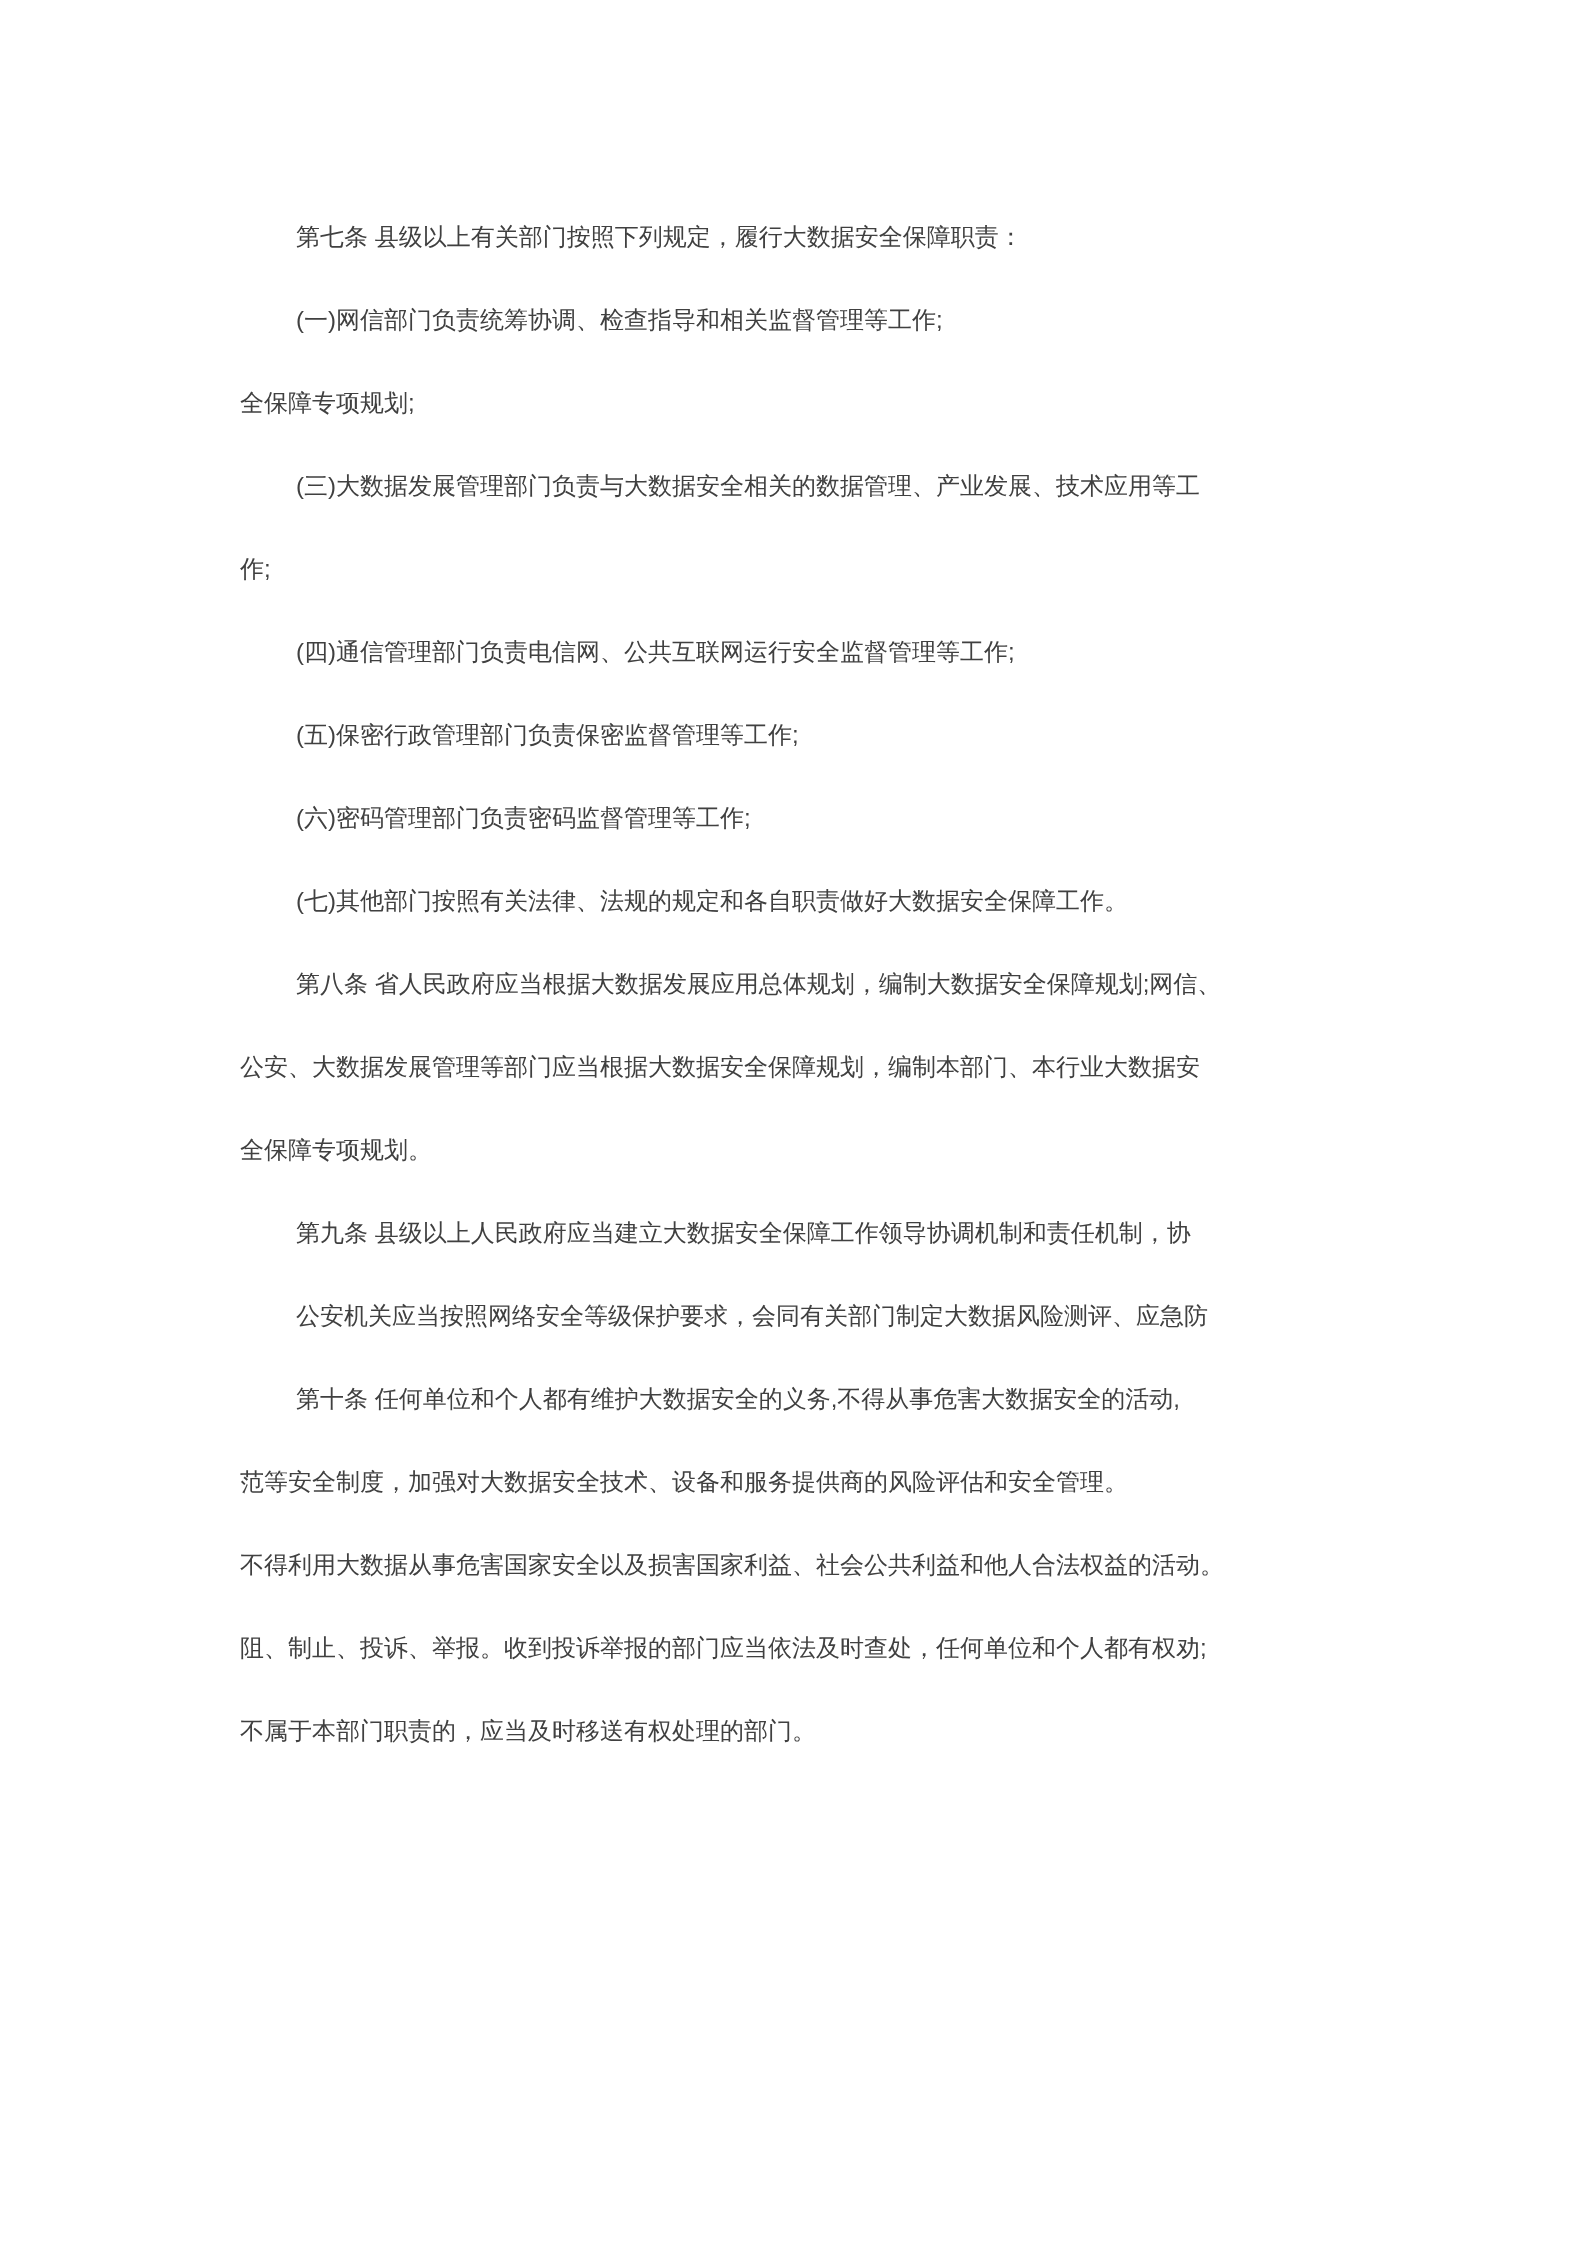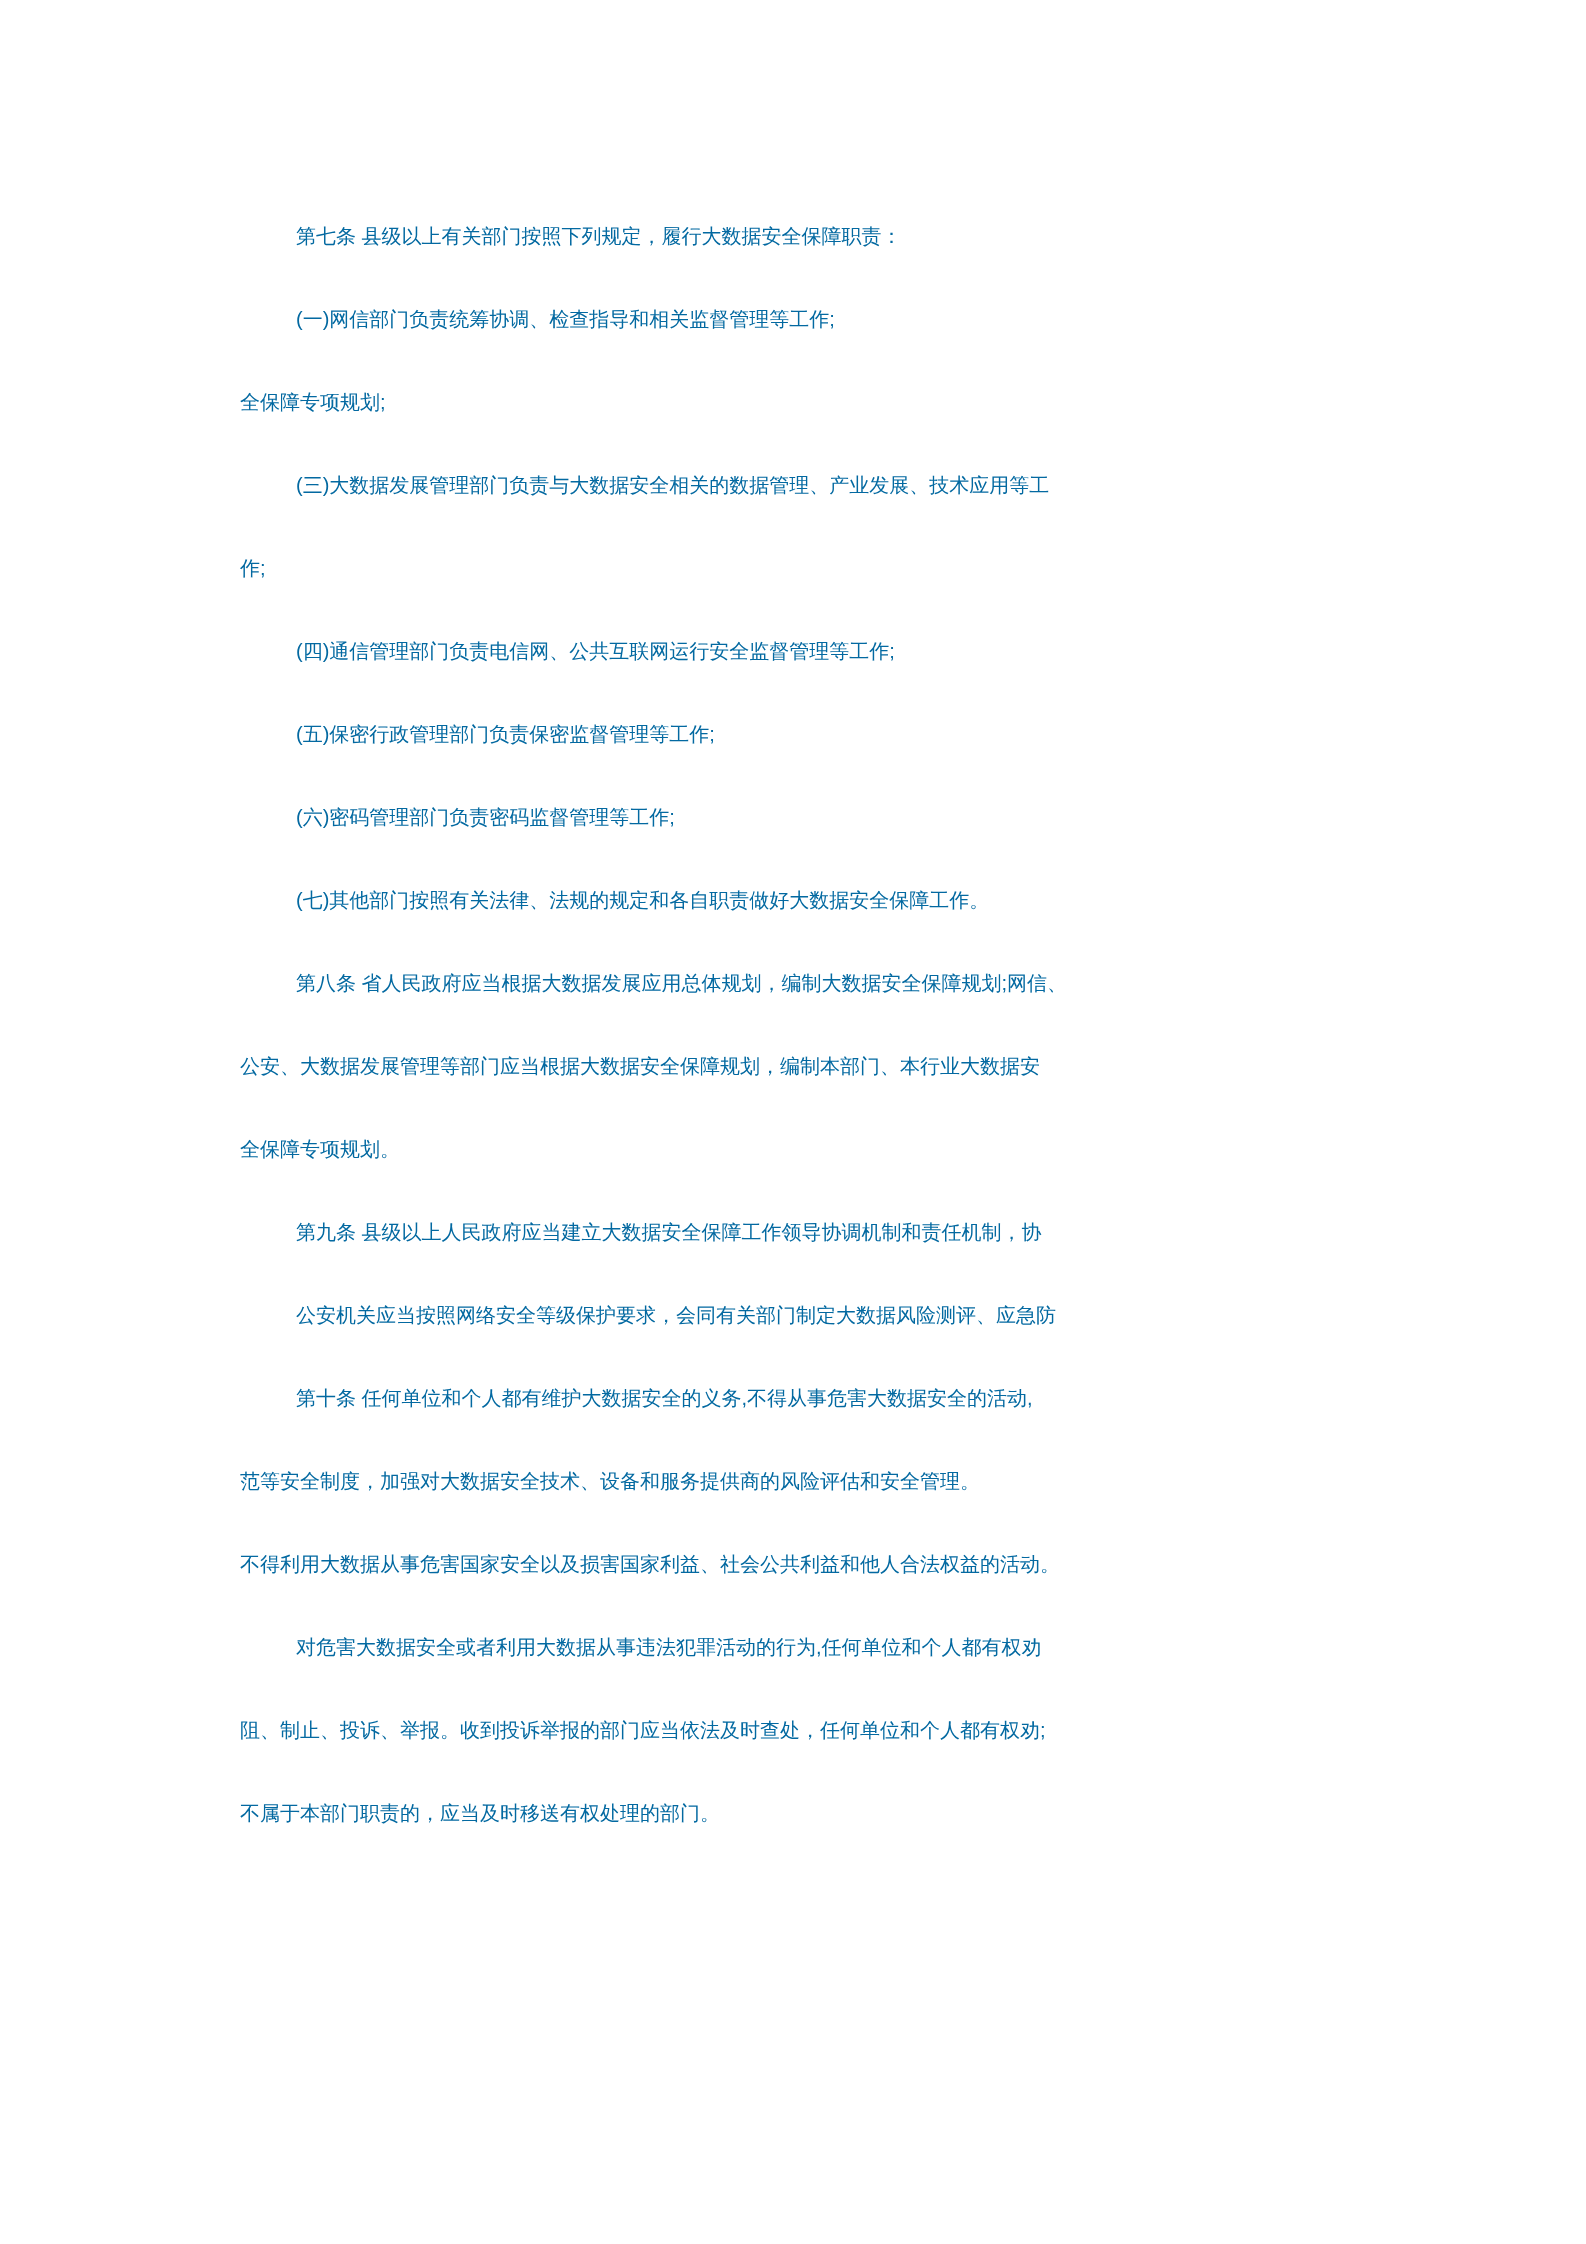--- a/index.html
+++ b/index.html
@@ -16,22 +16,22 @@
   .page {
     box-sizing: border-box;
     width: 1586px;
     height: 2244px;
     padding: 195px 240px 0 240px;
     background: #ffffff;
   }
   .doc-line {
     height: 83px;
     line-height: 83px;
-    font-size: 20px;
-    color: #0369a1;
+    font-size: 24px;
+    color: #404040;
     white-space: nowrap;
     text-align: left;
     letter-spacing: 0;
   }
   .doc-line.indent {
     padding-left: 56px;
   }
 </style>
 </head>
 <body>
@@ -47,16 +47,15 @@
   <div class="doc-line indent">(六)密码管理部门负责密码监督管理等工作;</div>
   <div class="doc-line indent">(七)其他部门按照有关法律、法规的规定和各自职责做好大数据安全保障工作。</div>
   <div class="doc-line indent">第八条 省人民政府应当根据大数据发展应用总体规划，编制大数据安全保障规划;网信、</div>
   <div class="doc-line">公安、大数据发展管理等部门应当根据大数据安全保障规划，编制本部门、本行业大数据安</div>
   <div class="doc-line">全保障专项规划。</div>
   <div class="doc-line indent">第九条 县级以上人民政府应当建立大数据安全保障工作领导协调机制和责任机制，协</div>
   <div class="doc-line indent">公安机关应当按照网络安全等级保护要求，会同有关部门制定大数据风险测评、应急防</div>
   <div class="doc-line indent">第十条 任何单位和个人都有维护大数据安全的义务,不得从事危害大数据安全的活动,</div>
   <div class="doc-line">范等安全制度，加强对大数据安全技术、设备和服务提供商的风险评估和安全管理。</div>
   <div class="doc-line">不得利用大数据从事危害国家安全以及损害国家利益、社会公共利益和他人合法权益的活动。</div>
-  <div class="doc-line indent">对危害大数据安全或者利用大数据从事违法犯罪活动的行为,任何单位和个人都有权劝</div>
   <div class="doc-line">阻、制止、投诉、举报。收到投诉举报的部门应当依法及时查处，任何单位和个人都有权劝;</div>
   <div class="doc-line">不属于本部门职责的，应当及时移送有权处理的部门。</div>
 </div>
 
 </body></html>

